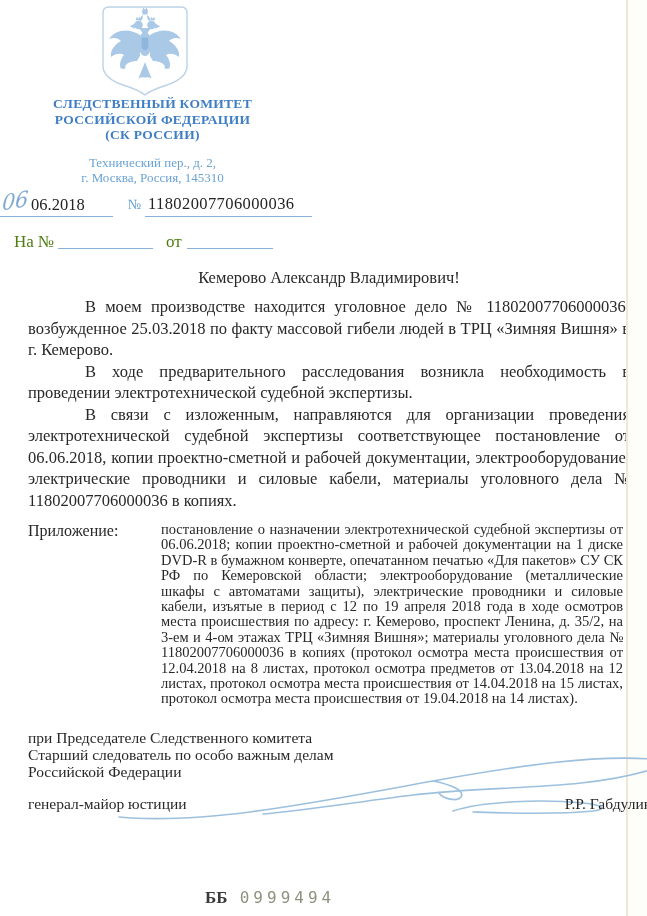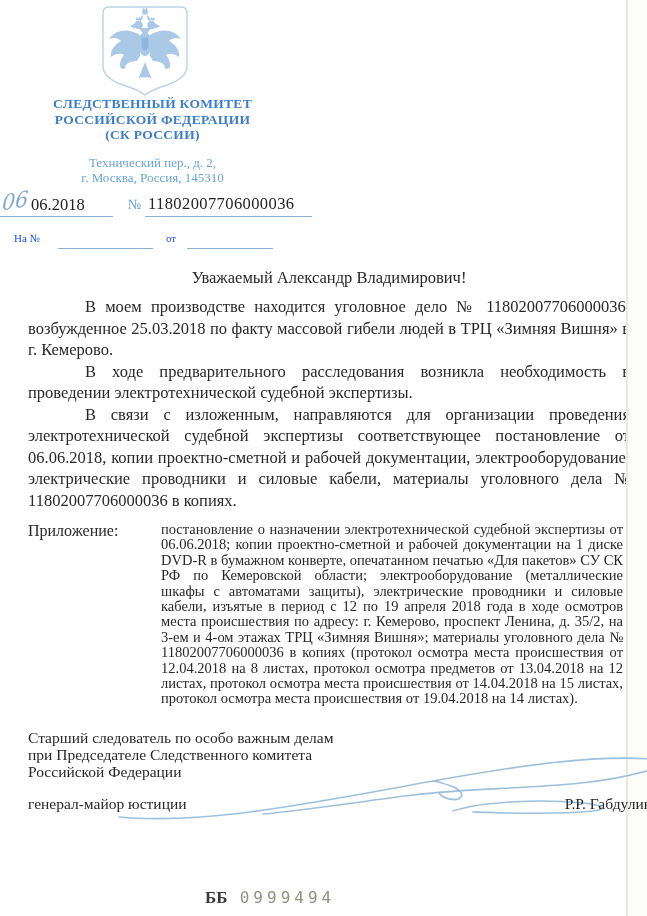--- a/index.html
+++ b/index.html
@@ -25,21 +25,21 @@
   .date-row{position:absolute;left:0;top:193px;height:26px;width:330px;}
   .hand-day{
     position:absolute;left:2px;top:-4px;font-size:21px;font-style:italic;
     font-family:"DejaVu Serif",serif;color:#7fa9d0;transform:rotate(-10deg) skewX(-14deg);
   }
   .date-printed{position:absolute;left:31px;top:2px;font-size:16.5px;color:#232323;}
   .u1{position:absolute;left:0px;top:23px;width:113px;border-bottom:1.5px solid #8ab2d8;}
   .num-sign{position:absolute;left:128px;top:4px;font-size:14px;color:#6ba3d4;}
   .out-number{position:absolute;left:148px;top:1px;font-size:16.5px;color:#232323;letter-spacing:.4px;}
   .u2{position:absolute;left:145px;top:23px;width:167px;border-bottom:1.5px solid #8ab2d8;}
-  .ref-row{position:absolute;left:0;top:229px;height:24px;width:330px;font-size:11px;color:#1d4ed8;padding-left:39px;}
+  .ref-row{position:absolute;left:0;top:229px;height:24px;width:330px;font-size:17px;color:#4d7c0f;padding-left:39px;}
   .ref-na{position:absolute;left:14px;top:3px;}
   .u3{position:absolute;left:58px;top:19px;width:95px;border-bottom:1.5px solid #8ab2d8;}
   .ref-ot{position:absolute;left:166px;top:3px;}
   .u4{position:absolute;left:187px;top:19px;width:86px;border-bottom:1.5px solid #8ab2d8;}
 
   .recipient{position:absolute;left:352px;top:52px;width:280px;font-size:16.5px;line-height:19px;}
   .recipient p{margin:0;text-align:justify;}
   .recipient .gap{margin-top:11px;}
 
   
@@ -125,34 +125,34 @@
     <div class="ref-row">
       <span class="ref-na">На №</span>
       <span class="u3"></span>
       <span class="ref-ot">от</span>
       <span class="u4"></span>
     </div>
 
   </div>
 
   <div class="content">
-    <div class="salutation">Уважаемый Александр Владимирович!</div>
+    <div class="salutation">Кемерово Александр Владимирович!</div>
 
     <p class="body-par">В моем производстве находится уголовное дело № 11802007706000036, возбужденное 25.03.2018 по факту массовой гибели людей в ТРЦ «Зимняя Вишня» в г. Кемерово.</p>
     <p class="body-par">В ходе предварительного расследования возникла необходимость в проведении электротехнической судебной экспертизы.</p>
     <p class="body-par">В связи с изложенным, направляются для организации проведения электротехнической судебной экспертизы соответствующее постановление от 06.06.2018, копии проектно-сметной и рабочей документации, электрооборудование, электрические проводники и силовые кабели, материалы уголовного дела № 11802007706000036 в копиях.</p>
 
     <div class="appendix">
       <div class="appendix-label">Приложение:</div>
       <div class="appendix-text">постановление о назначении электротехнической судебной экспертизы от 06.06.2018; копии проектно-сметной и рабочей документации на 1 диске DVD-R в бумажном конверте, опечатанном печатью «Для пакетов» СУ СК РФ по Кемеровской области; электрооборудование (металлические шкафы с автоматами защиты), электрические проводники и силовые кабели, изъятые в период с 12 по 19 апреля 2018 года в ходе осмотров места происшествия по адресу: г. Кемерово, проспект Ленина, д. 35/2, на 3-ем и 4-ом этажах ТРЦ «Зимняя Вишня»; материалы уголовного дела № 11802007706000036 в копиях (протокол осмотра места происшествия от 12.04.2018 на 8 листах, протокол осмотра предметов от 13.04.2018 на 12 листах, протокол осмотра места происшествия от 14.04.2018 на 15 листах, протокол осмотра места происшествия от 19.04.2018 на 14 листах).</div>
     </div>
 
     <div class="sig-block">
+      <p class="sig-pos">при Председателе Следственного комитета</p>
       <p class="sig-pos">Старший следователь по особо важным делам</p>
-      <p class="sig-pos">при Председателе Следственного комитета</p>
       <p class="sig-pos">Российской Федерации</p>
       <div class="sig-row">
         <span class="sig-rank">генерал-майор юстиции</span>
         <svg class="sig-scrawl" viewBox="0 0 556 80">
           <g fill="none" stroke="#9cc0dd" stroke-width="1.6" stroke-linecap="round">
             <path d="M6,66 C90,74 200,52 320,30 C410,14 480,4 538,8 C548,9 550,14 540,18 C470,40 380,34 300,44 C250,50 190,60 150,63"></path>
             <path d="M320,30 C340,34 352,40 348,46 C344,51 330,48 326,42"></path>
             <path d="M340,60 C370,50 430,48 470,52 C490,54 495,58 480,60 C440,64 390,62 360,61"></path>
           </g>
         </svg>

